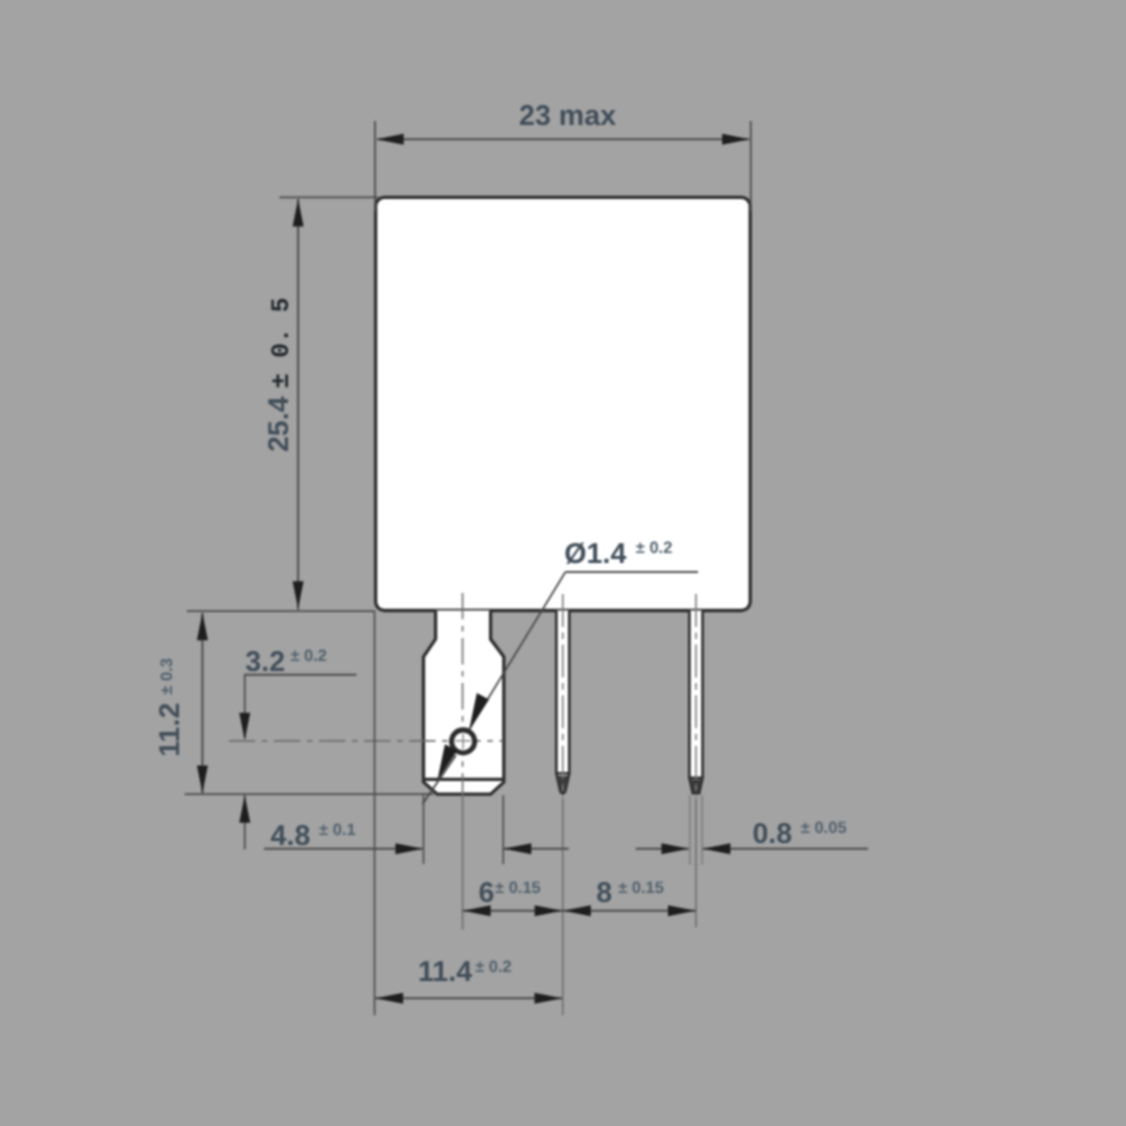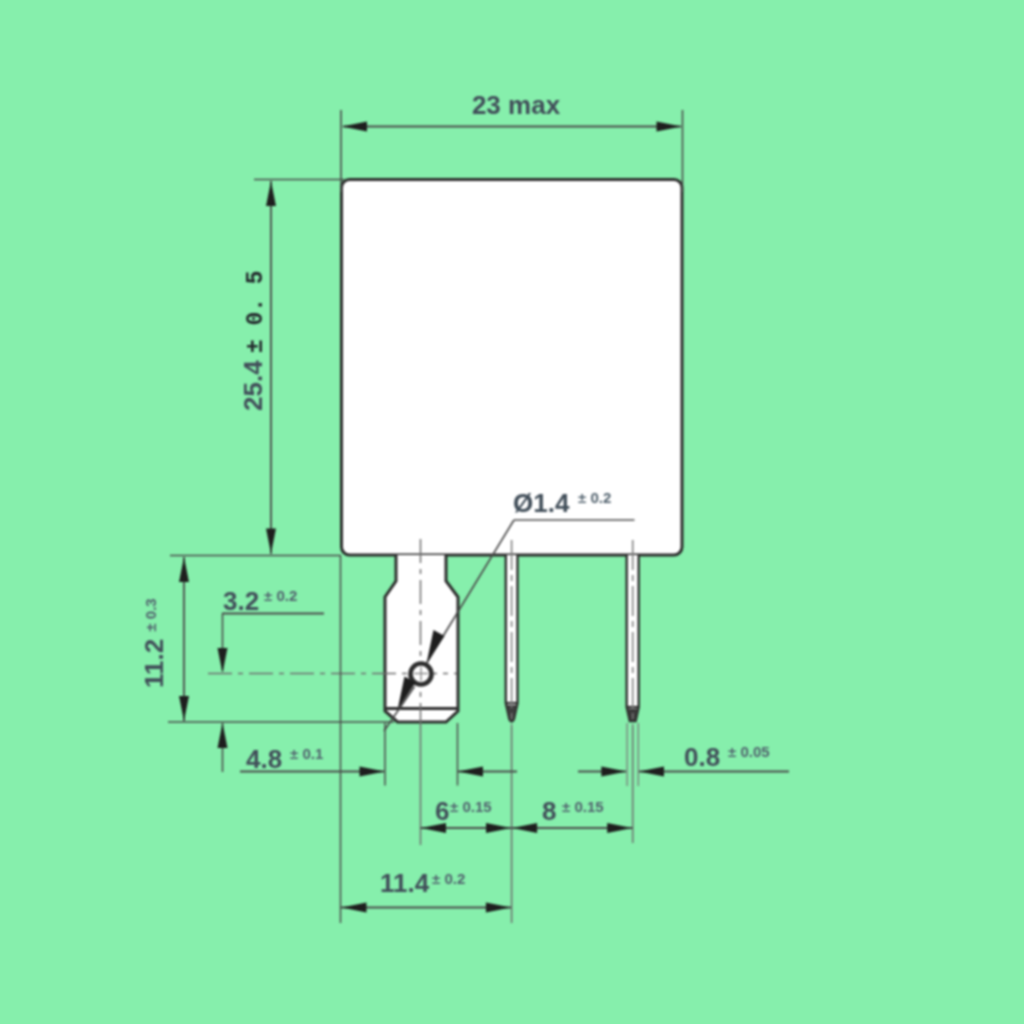--- a/index.html
+++ b/index.html
@@ -1,16 +1,16 @@
 <!DOCTYPE html>
 <html><head>
 <meta charset="utf-8">
 <style>
   html,body{margin:0;padding:0;background:#ffffff;}
-  .page{width:1024px;height:1024px;position:relative;overflow:hidden;background:#86efac;}
+  .page{width:1024px;height:1024px;position:relative;overflow:hidden;background:#a3a3a3;}
   svg{position:absolute;top:0;left:0;filter:blur(0.8px);}
   text{font-family:"Liberation Sans", sans-serif;font-weight:700;fill:#414e59;}
   .tol{font-size:15px;fill:#51616d;}
   .main{font-size:26px;}
 </style>
 </head>
 <body>
 <div class="page">
 <svg width="1024" height="1024" viewBox="0 0 1024 1024">
 

